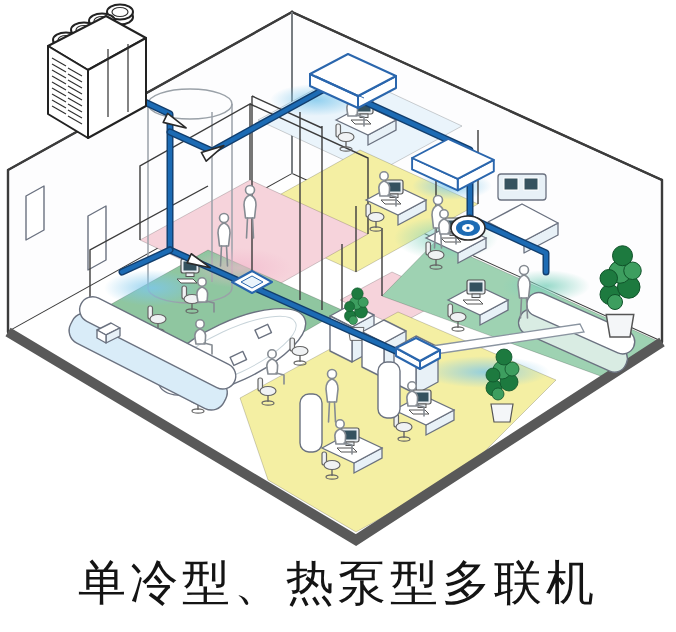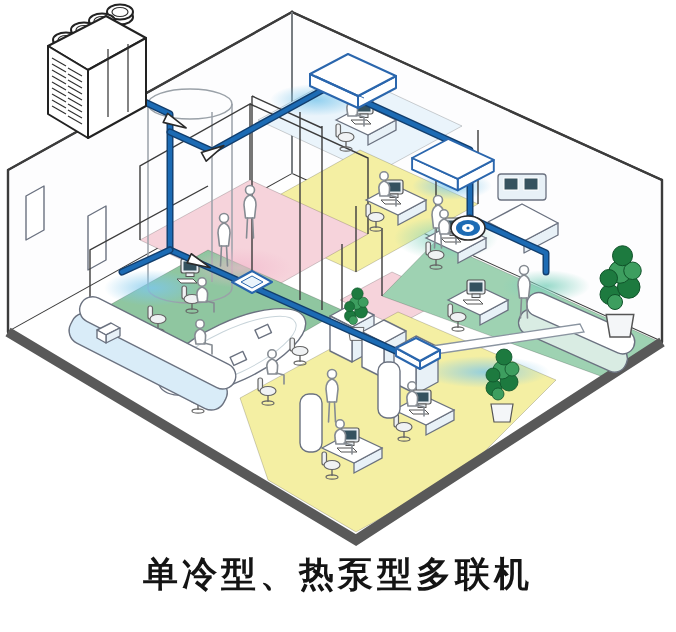--- a/index.html
+++ b/index.html
@@ -1,20 +1,20 @@
 <!DOCTYPE html>
 <html style="--c-background: #ffffff; --c-caption_color: #141414; --c-pipe: #1c6bb4; --c-pipe_dark: #123e6d; --c-slab: #595959; --c-wall: #3c3c3c; --c-wall_light: #9aa1a8; --c-floor_pink: #f6d3db; --c-floor_yellow: #f4efa3; --c-floor_green: #8fc6a0; --c-floor_green_right: #9ed2b2; --c-floor_pale: #eaf4fb; --c-counter_blue: #d9ecf8; --c-counter_teal: #d9ece3; --c-unit_outline: #2a66ad; --c-furniture: #6b7280; --c-furniture_fill: #ffffff; --c-furniture_shade: #e8f1f7; --c-plant_dark: #1d7a3f; --c-plant_light: #3d9e5f; --c-people: #858b92; --c-screen: #35525f; --c-air_glow: #7cc7ec; --c-pink_glow: #f2b9cd; --c-teal_glow: #7fd1bd;"><head>
 <meta charset="utf-8">
 <style>
   html,body{margin:0;padding:0;background:var(--c-background,#fff);}
   .stage{position:relative;width:676px;height:632px;overflow:hidden;background:var(--c-background,#fff);
          font-family:"DejaVu Sans","Liberation Sans",sans-serif;}
   .stage svg{position:absolute;top:0;left:0;}
   .caption{position:absolute;top:551px;left:0;width:100%;text-align:center;
-           font-weight:700;font-size:35px;letter-spacing:4px;color:var(--c-caption_color,#141414);
+           font-weight:400;font-size:48px;letter-spacing:4px;color:var(--c-caption_color,#141414);
            font-family:"DejaVu Sans","Liberation Sans",sans-serif;}
   
   .wallface{fill:#fdfdfe;stroke:var(--c-wall);stroke-width:2;}
   .edge{stroke:var(--c-wall);stroke-width:2.4;fill:none;stroke-linecap:round;}
   .edge-thin{stroke:var(--c-wall_light);stroke-width:1.3;fill:none;}
   .slab{stroke:var(--c-slab);stroke-width:10;fill:none;stroke-linejoin:miter;}
   .f-pale{fill:var(--c-floor_pale);}
   .f-yel{fill:var(--c-floor_yellow);}
   .f-pink{fill:var(--c-floor_pink);}
   .f-green{fill:var(--c-floor_green);}

